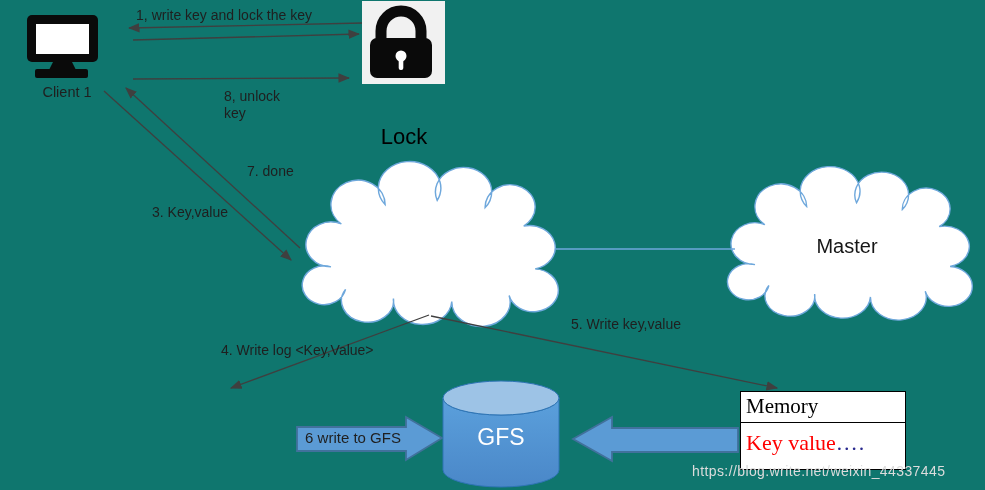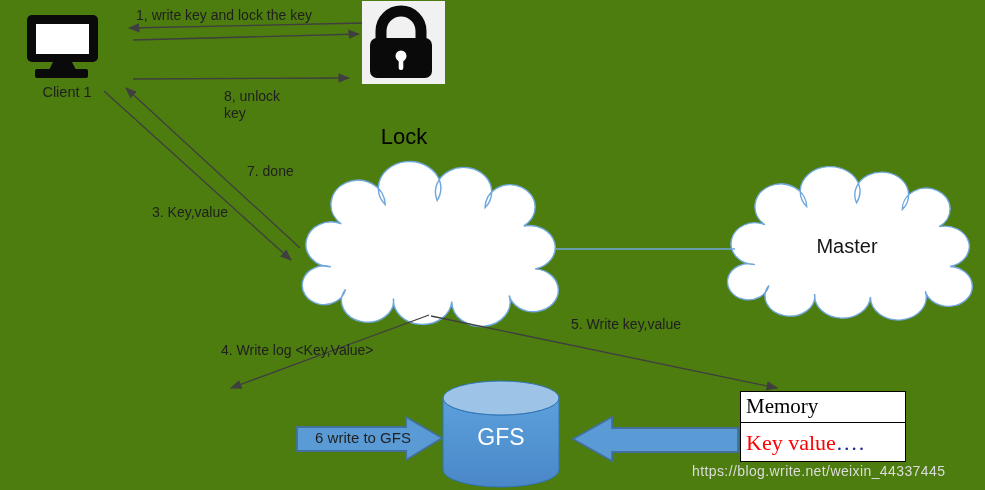--- a/index.html
+++ b/index.html
@@ -1,43 +1,43 @@
 <!DOCTYPE html>
 <html><head>
 <meta charset="utf-8">
 <style>
   html,body{margin:0;padding:0;background:#fff;}
   .stage{
-    position:relative;width:985px;height:490px;background:#4d7c0f;
+    position:relative;width:985px;height:490px;background:#0f766e;
     font-family:"Liberation Sans",sans-serif;color:#1a1a1a;overflow:hidden;
   }
   .stage svg.overlay{position:absolute;left:0;top:0;width:985px;height:490px;}
   .lbl{position:absolute;font-size:14px;color:#1f1f1f;white-space:nowrap;line-height:1.15;}
   .lbl.center{text-align:center;}
   #m1{left:131px;top:7px;width:186px;}
   #m2{left:199px;top:60px;width:124px;}
   #m8{left:224px;top:88px;white-space:pre-line;line-height:16.5px;}
   #m7{left:247px;top:163px;}
   #m3{left:152px;top:204px;}
   #m4{left:221px;top:342px;}
   #m5{left:571px;top:316px;}
-  #m6a{left:299px;top:429px;width:108px;font-size:15px;padding-left:10px;}
+  #m6a{left:299px;top:429px;width:108px;font-size:15px;}
   #m6b{left:612px;top:430px;width:124px;font-size:15px;}
   #client-label{left:28px;top:84px;width:78px;font-size:14.5px;}
   #lock-label{left:368px;top:84px;width:72px;font-size:22px;color:#000;margin-top:40px;}
   #tablet-label{left:355px;top:219px;width:140px;font-size:20px;line-height:26px;color:#161616;white-space:pre-line;}
   #master-label{left:777px;top:235px;width:140px;font-size:20px;color:#161616;}
   #local-disk{
     position:absolute;left:157px;top:392px;width:136px;height:86px;
     background:#5b9bd5;display:flex;align-items:center;justify-content:center;
     color:#fff;font-size:24px;
   }
   #gfs-label{left:446px;top:424px;width:110px;font-size:23px;color:#fff;}
   #memory-box{
-    position:absolute;left:740px;top:391px;width:166px;height:71px;
+    position:absolute;left:740px;top:391px;width:166px;height:79px;
     border:1.5px solid #000;background:#fff;box-sizing:border-box;
     font-family:"Liberation Serif",serif;
   }
   #memory-header{
     height:31px;border-bottom:1.5px solid #000;box-sizing:border-box;
     font-size:21px;color:#000;padding:2px 0 0 5px;
   }
   #memory-value{font-size:22px;color:#ff0000;padding:7px 0 0 5px;}
   #memory-value .dots{color:#2a2a8f;letter-spacing:1px;}
   #watermark{

